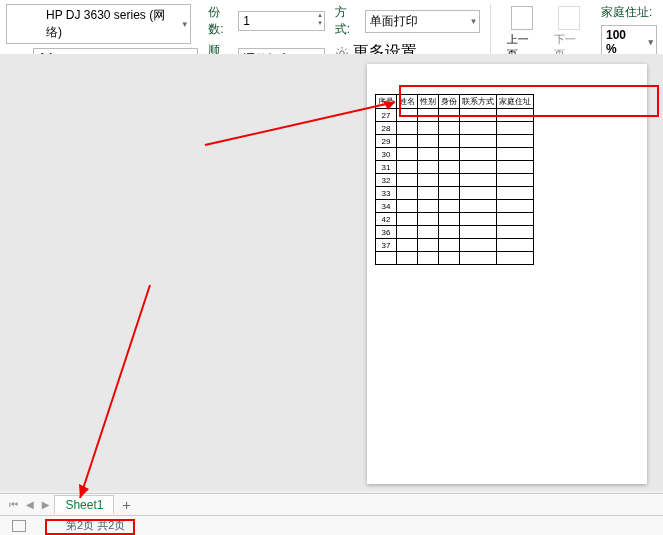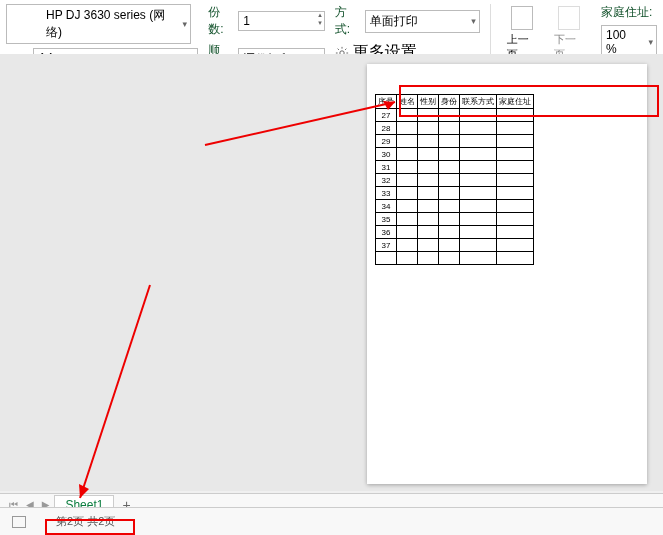--- a/index.html
+++ b/index.html
@@ -25,34 +25,34 @@
 .page { position: absolute; top: 10px; right: 16px; width: 280px; height: 420px; background: #fff; box-shadow: 0 1px 4px rgba(0,0,0,0.3); }
 .page-table { position: absolute; top: 30px; left: 8px; right: 8px; border-collapse: collapse; font-size: 8px; }
 .page-table th, .page-table td { border: 1px solid #000; padding: 1px 2px; text-align: center; height: 13px; }
 .page-table th { font-weight: normal; }
 
 .sheet-tabs { position: absolute; bottom: 20px; left: 0; right: 0; height: 22px; background: #f8f8f8; border-top: 1px solid #ccc; display: flex; align-items: center; padding-left: 6px; gap: 2px; }
 .tab-nav { font-size: 10px; color: #999; padding: 0 3px; cursor: pointer; }
 .sheet-tab { font-size: 12px; padding: 2px 10px; background: #fff; border: 1px solid #ccc; border-bottom: none; color: #0a7d3e; cursor: pointer; }
 .add-tab { font-size: 14px; padding: 0 6px; color: #666; cursor: pointer; }
 
-.status-bar { position: absolute; bottom: 0; left: 0; right: 0; height: 28px; background: #f8f8f8; border-top: 1px solid #ccc; display: flex; align-items: center; padding-left: 12px; gap: 30px; font-size: 11px; color: #555; }
+.status-bar { position: absolute; bottom: 0; left: 0; right: 0; height: 20px; background: #f8f8f8; border-top: 1px solid #ccc; display: flex; align-items: center; padding-left: 12px; gap: 40px; font-size: 11px; color: #555; }
 .status-icon { width: 14px; height: 12px; border: 1px solid #999; }
 
 
 .ann-box { position: absolute; border: 2px solid #e00; pointer-events: none; }
 .ann-arrow { position: absolute; pointer-events: none; }
 .ann-arrow line { stroke: #e00; stroke-width: 2; }
 .ann-arrow polygon { fill: #e00; }
 
 .printer-dd { width: 185px; padding-left: 39px; }
 .paper-dd { width: 165px; margin-left: 20px; }
 .mode-dd { width: 120px; }
 .order-dd { width: 90px; }
-.zoom-dd { width: 56px; }
+.zoom-dd { width: 56px; font-weight: bold; }
 </style>
 </head>
 <body>
 
 <div class="toolbar">
   <div class="toolbar-col">
     <div class="dropdown printer-dd">
         <span>HP DJ 3630 series (网络)</span>
       </div>
     <div class="toolbar-row">
@@ -180,21 +180,21 @@
           </tr>
           <tr>
             <td>34</td>
             <td></td>
             <td></td>
             <td></td>
             <td></td>
             <td></td>
           </tr>
           <tr>
-            <td>35</td>
+            <td>42</td>
             <td></td>
             <td></td>
             <td></td>
             <td></td>
             <td></td>
           </tr>
           <tr>
             <td>36</td>
             <td></td>
             <td></td>

